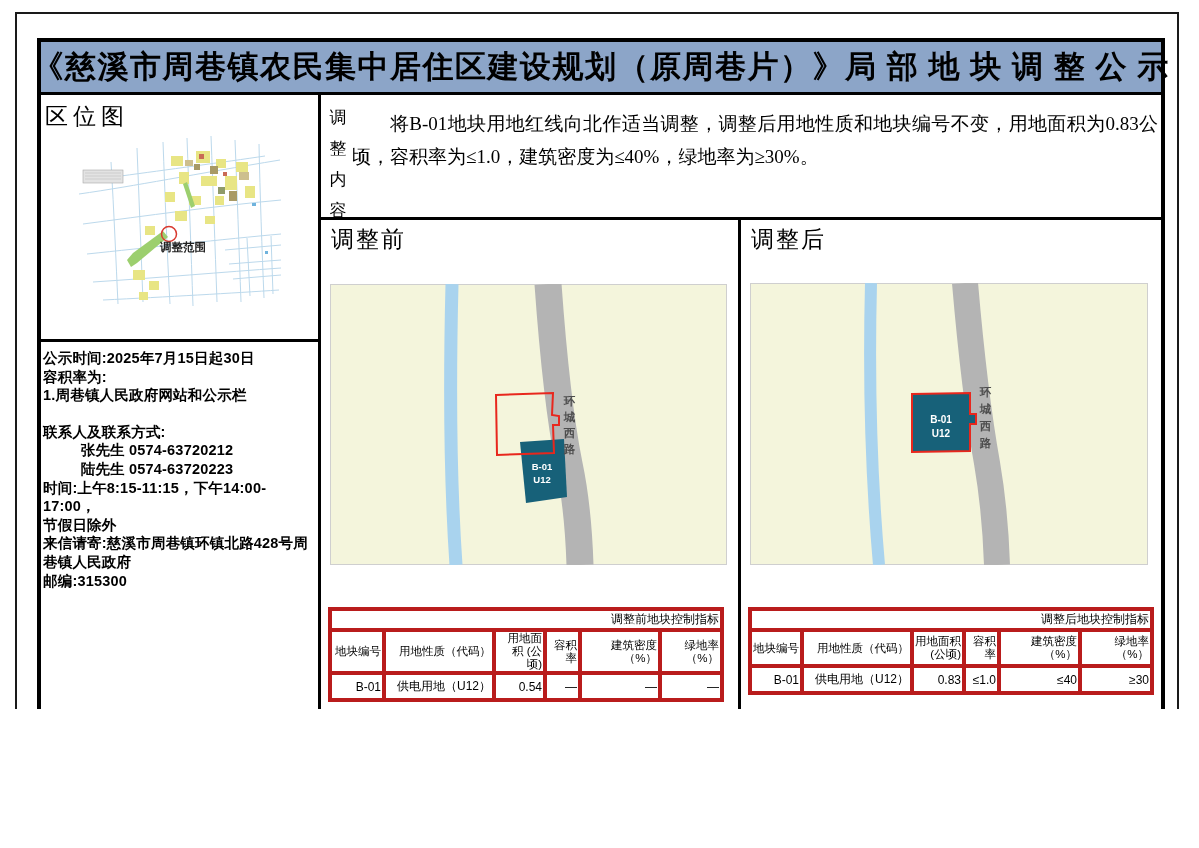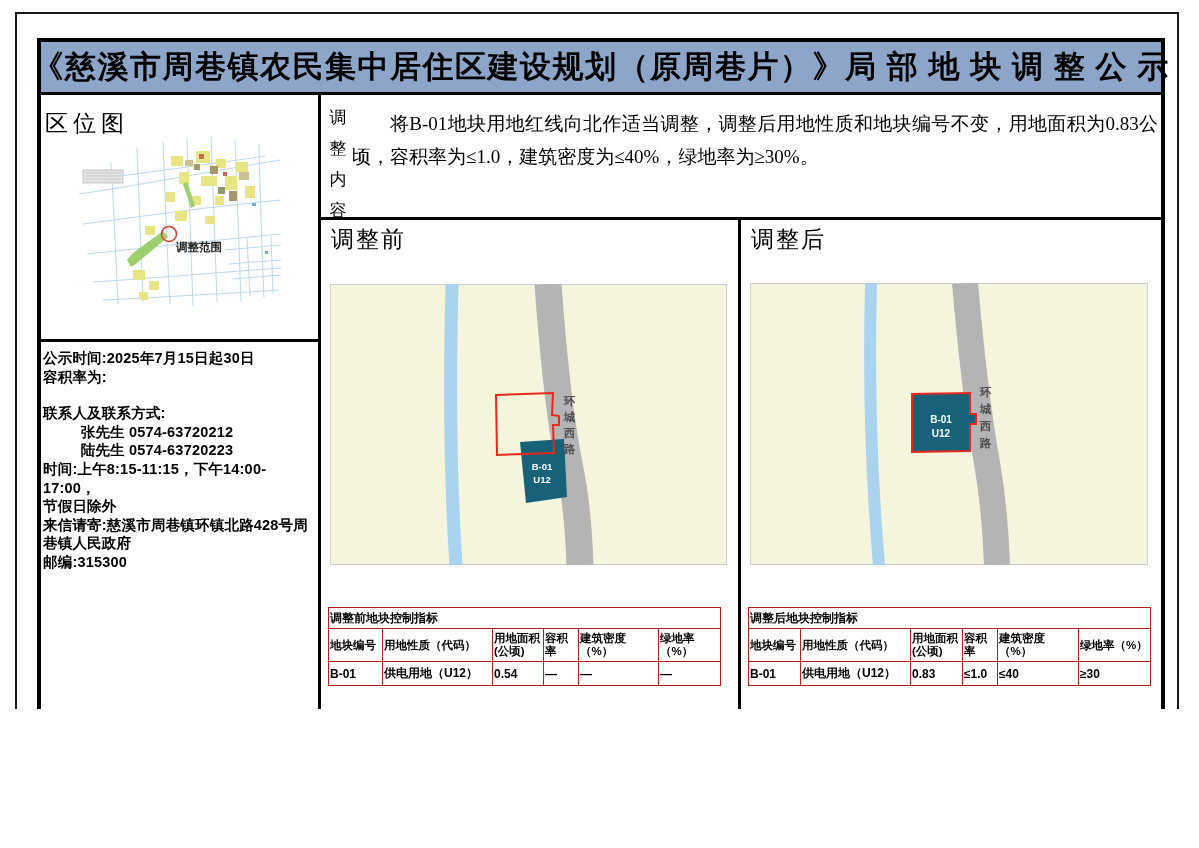--- a/index.html
+++ b/index.html
@@ -7,41 +7,41 @@
         font-family:"Liberation Sans","DejaVu Sans",sans-serif;color:#000;}
   .abs{position:absolute;box-sizing:border-box;}
   .frame-outer{left:15px;top:12px;width:1164px;height:827px;border:2px solid #1a1a1a;}
   .frame-inner{left:37px;top:38px;width:1128px;height:787px;border:4px solid #000;}
   .title-bar{left:41px;top:42px;width:1120px;height:53px;background:#8ca5c8;border-bottom:3px solid #000;
              display:flex;align-items:center;justify-content:center;}
   .title-text{font-family:"Liberation Serif","DejaVu Serif",serif;font-weight:bold;font-size:31px;
               letter-spacing:1.5px;white-space:pre;}
   .line{background:#000;}
   .loc-heading{left:45px;top:101px;font-family:"Liberation Serif","DejaVu Serif",serif;
-               font-size:23px;letter-spacing:5px;margin-top:7px;}
+               font-size:23px;letter-spacing:5px;}
   .loc-map{left:75px;top:132px;width:210px;height:176px;}
-  .marker-label{left:176px;top:240px;font-size:11.5px;font-weight:bold;color:#222;}
+  .marker-label{left:160px;top:240px;font-size:11.5px;font-weight:bold;color:#222;}
   .notice{left:43px;top:349px;width:274px;font-size:14.5px;font-weight:600;line-height:18.6px;
           letter-spacing:0.2px;}
   .notice .para{text-align:justify;text-indent:2em;}
   .notice .ind{padding-left:2.6em;}
   .notice .gap{height:18px;}
   .signoff{width:270px;text-align:right;font-size:14.5px;font-weight:600;}
   .vlabel{font-family:"Liberation Serif","DejaVu Serif",serif;word-break:break-all;text-align:center;}
   .adj-label{left:325px;top:102px;width:26px;font-size:17px;line-height:31px;}
   .adj-text{left:352px;top:107px;width:806px;font-family:"Liberation Serif","DejaVu Serif",serif;
             font-size:19px;line-height:33px;text-indent:2em;text-align:justify;}
   .panel-heading{font-family:"Liberation Serif","DejaVu Serif",serif;font-size:23px;letter-spacing:2px;}
   .map-svg{background:#f4f5dc;}
   .plot-label{text-align:center;color:#fff;font-weight:bold;}
   .plot-label span{display:block;}
   .road-label{width:15px;color:#4d4d4d;font-weight:600;word-break:break-all;text-align:center;}
   table.ctl{border-collapse:collapse;table-layout:fixed;background:#fff;}
-  table.ctl td{border:1px solid #b91c1c;text-align:left;vertical-align:middle;
-               font-size:12px;padding:0 1px;overflow:hidden;font-weight:bold;}
+  table.ctl td{border:4px solid #b91c1c;text-align:right;vertical-align:middle;
+               font-size:12px;padding:0 1px;overflow:hidden;}
   table.ctl .t-title{height:21px;font-size:12px;}
   table.ctl .t-head td{height:32px;font-size:11.5px;line-height:13px;}
   table.ctl .t-row td{height:23px;}
 </style>
 </head>
 <body>
 
 <div id="page">
 
   <div class="abs frame-outer"></div>
@@ -112,20 +112,21 @@
       <polygon points="52,128 58,121 88,99 93,105 62,131 56,135" fill="#9ccf6e"></polygon>
       <polygon points="108,52 112,50 120,74 116,76" fill="#9ccf6e"></polygon>
     </g>
     <circle cx="94" cy="102" r="7.5" fill="none" stroke="#d93a30" stroke-width="1.5"></circle>
   </svg>
   <div class="abs marker-label">调整范围</div>
 
   <div class="abs notice">
     <div>公示时间:2025年7月15日起30日</div>
     <div>容积率为:</div>
+    <div>1.周巷镇人民政府网站和公示栏</div>
     <div class="gap"></div>
     <div>联系人及联系方式:</div>
     <div class="ind">张先生  0574-63720212</div>
     <div class="ind">陆先生  0574-63720223</div>
     <div>时间:上午8:15-11:15，下午14:00-17:00，</div>
     <div>节假日除外</div>
     <div>来信请寄:慈溪市周巷镇环镇北路428号周巷镇人民政府</div>
     <div>邮编:315300</div>
   </div>
   <div class="abs signoff" style="left:44px;top:800px;">二〇二五年七月十四日</div>

